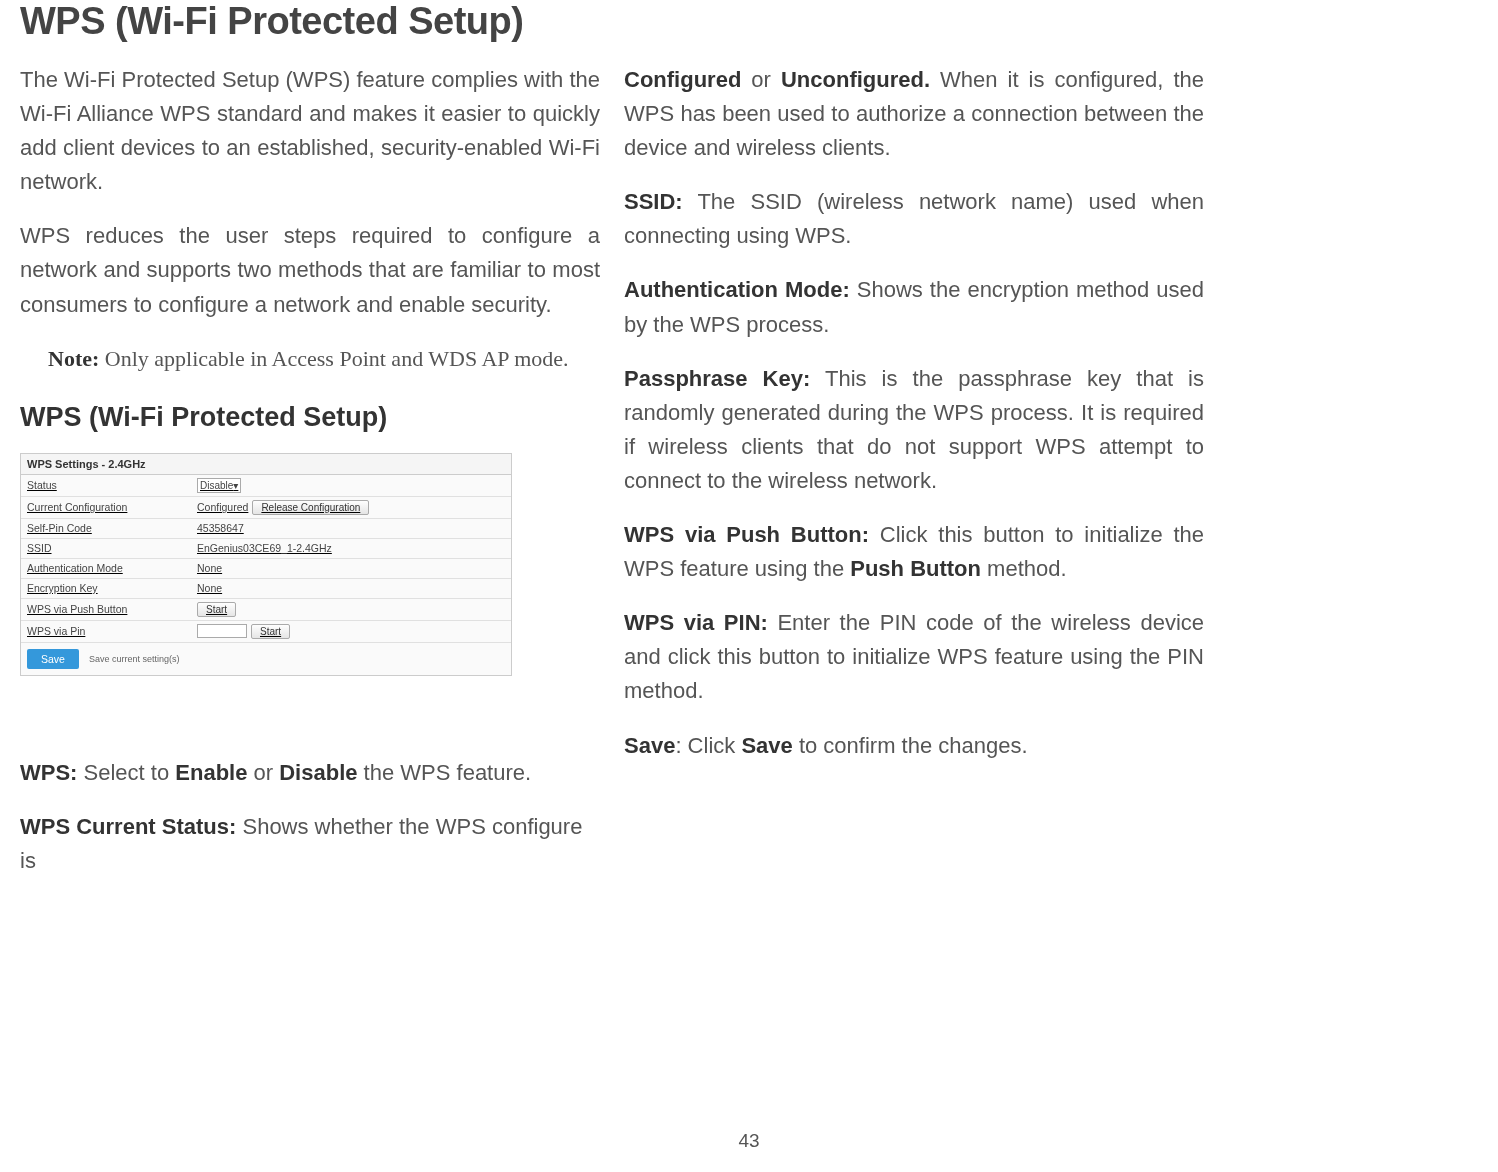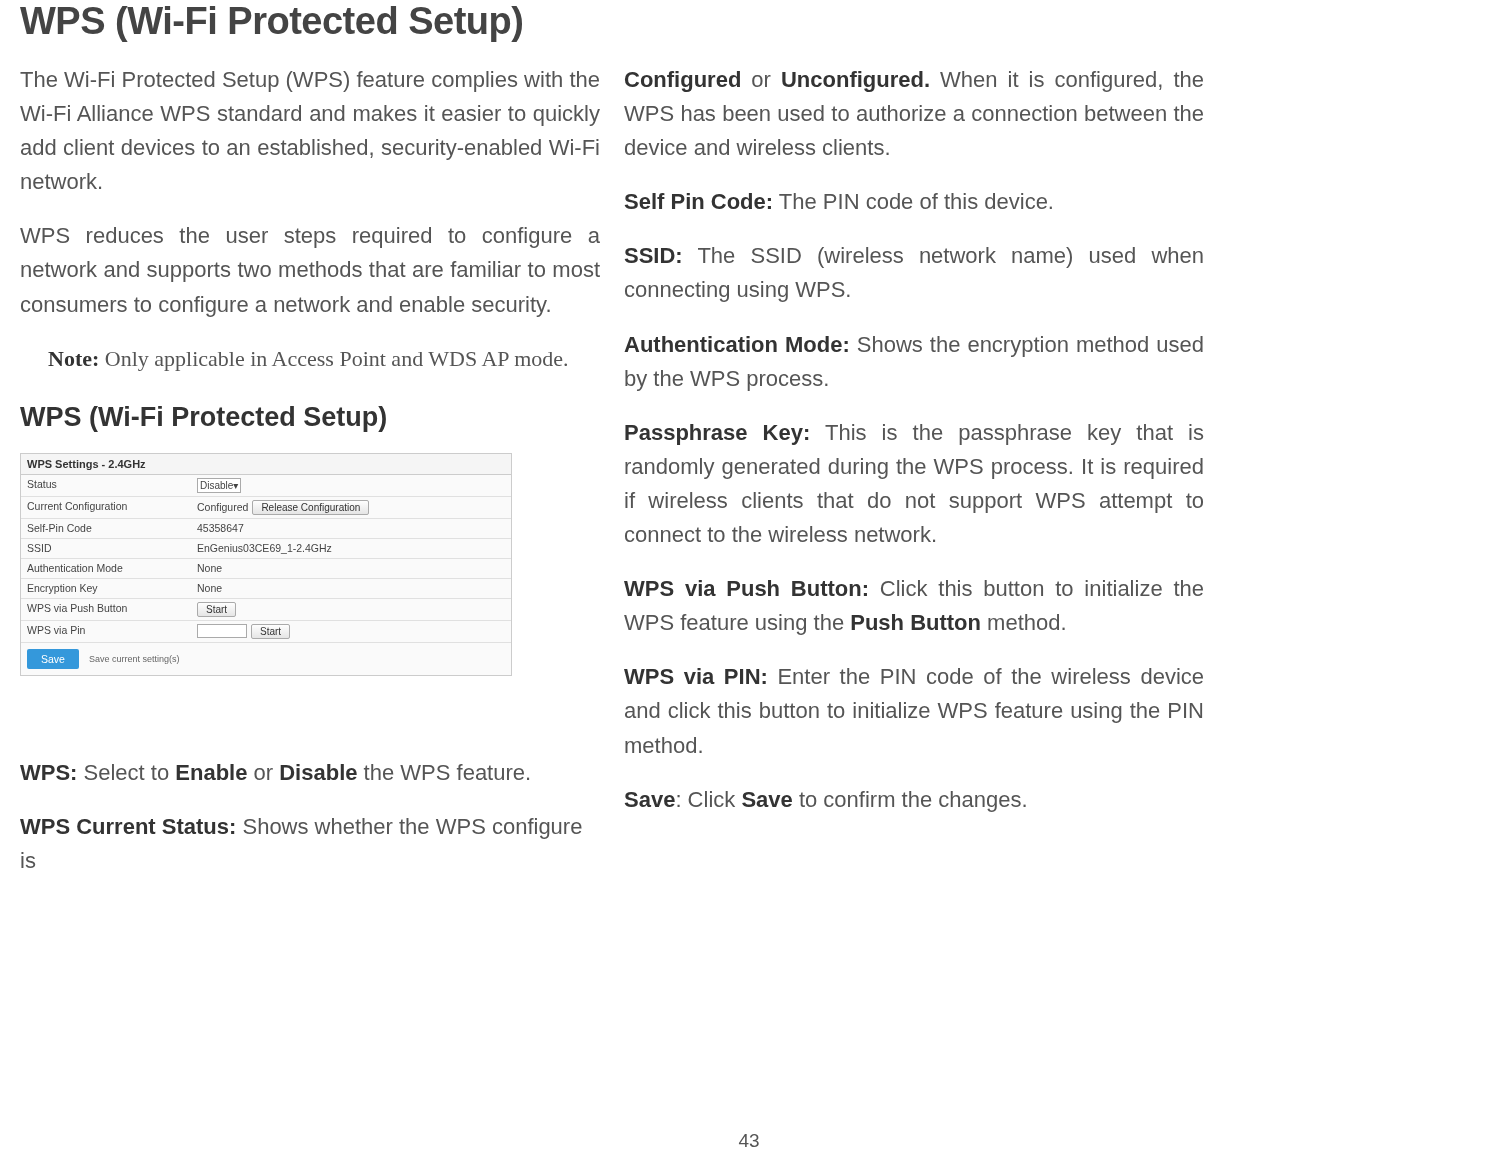--- a/index.html
+++ b/index.html
@@ -78,22 +78,23 @@
       font-size: 11px;
       padding: 4px 6px;
       border-bottom: 1px solid #ccc;
       background: #f5f5f5;
       color: #333;
     }
     .panel-row {
       display: flex;
       border-bottom: 1px solid #e0e0e0;
       padding: 3px 6px;
-      align-items: flex-start;
+      align-items: center;
       min-height: 20px;
+      text-decoration: underline;
     }
     .panel-label {
       width: 170px;
       color: #444;
       font-size: 10.5px;
     }
     .panel-value {
       color: #444;
       font-size: 10.5px;
       display: flex;
@@ -239,23 +240,20 @@
 
     <p class="body-text-left">
       <span class="bold">WPS Current Status:</span><span> Shows whether the WPS configure is</span>
     </p>
   </div>
 
   <div class="column">
     <p class="body-text">
       <span class="bold">Configured</span><span> or </span><span class="bold">Unconfigured.</span><span> When it is configured, the WPS has been used to authorize a connection between the device and wireless clients.</span>
     </p>
-    <p class="body-text-left">
-      <span class="bold">Self Pin Code:</span><span> The PIN code of this device.</span>
-    </p>
     <p class="body-text">
       <span class="bold">SSID:</span><span> The SSID (wireless network name) used when connecting using WPS.</span>
     </p>
     <p class="body-text">
       <span class="bold">Authentication Mode:</span><span> Shows the encryption method used by the WPS process.</span>
     </p>
     <p class="body-text">
       <span class="bold">Passphrase Key:</span><span> This is the passphrase key that is randomly generated during the WPS process. It is required if wireless clients that do not support WPS attempt to connect to the wireless network.</span>
     </p>
     <p class="body-text">

